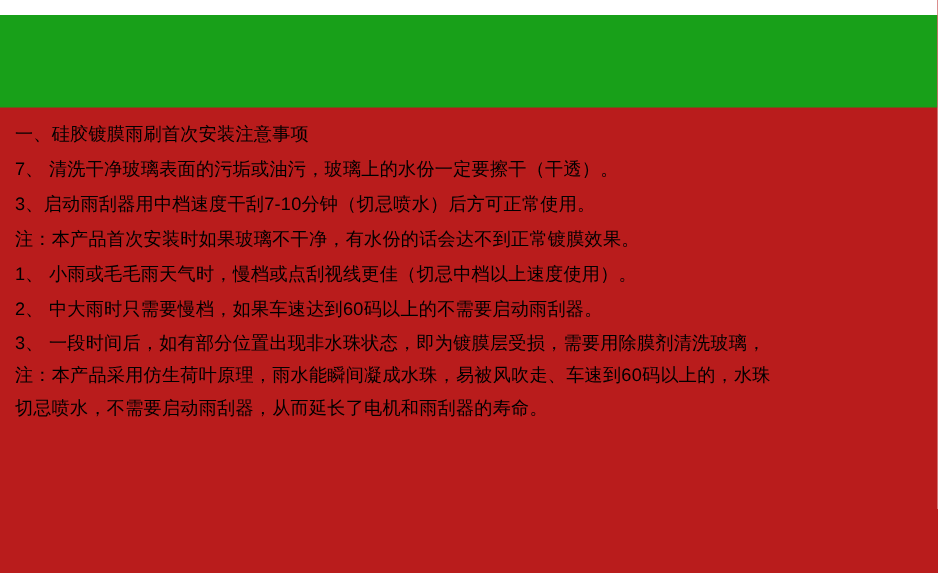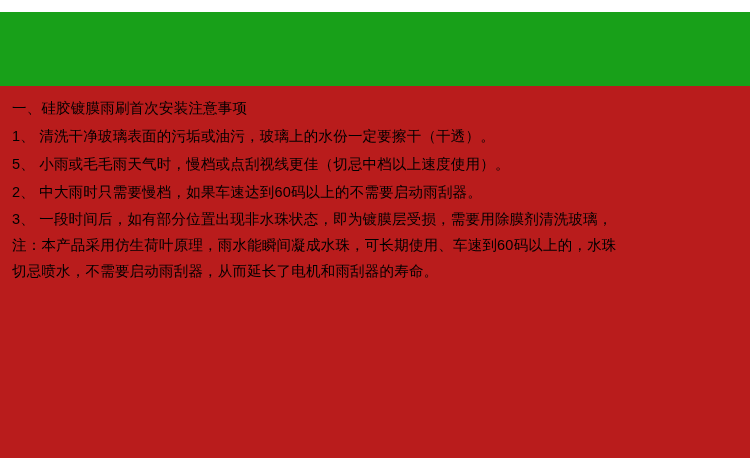--- a/index.html
+++ b/index.html
@@ -60,25 +60,27 @@
 <body>
 
 <div id="page">
 
   <div id="top-band"></div>
 
   <div id="content">
 
     <div class="block">
       <div class="line heading">一、硅胶镀膜雨刷首次安装注意事项</div>
-      <div class="line">1、 清洗干净玻璃表面的污垢或油污，玻璃上的水份一定要擦干（干透）。</div>
+      <div class="line">7、 清洗干净玻璃表面的污垢或油污，玻璃上的水份一定要擦干（干透）。</div>
+      <div class="line">3、启动雨刮器用中档速度干刮7-10分钟（切忌喷水）后方可正常使用。</div>
+      <div class="line">注：本产品首次安装时如果玻璃不干净，有水份的话会达不到正常镀膜效果。</div>
     </div>
 
     <div class="block">
-      <div class="line">5、 小雨或毛毛雨天气时，慢档或点刮视线更佳（切忌中档以上速度使用）。</div>
+      <div class="line">1、 小雨或毛毛雨天气时，慢档或点刮视线更佳（切忌中档以上速度使用）。</div>
       <div class="line">2、 中大雨时只需要慢档，如果车速达到60码以上的不需要启动雨刮器。</div>
       <div class="line wrap-line">3、 一段时间后，如有部分位置出现非水珠状态，即为镀膜层受损，需要用除膜剂清洗玻璃，</div>
-      <div class="line wrap-line">注：本产品采用仿生荷叶原理，雨水能瞬间凝成水珠，可长期使用、车速到60码以上的，水珠</div>
+      <div class="line wrap-line">注：本产品采用仿生荷叶原理，雨水能瞬间凝成水珠，易被风吹走、车速到60码以上的，水珠</div>
       <div class="line wrap-line">切忌喷水，不需要启动雨刮器，从而延长了电机和雨刮器的寿命。</div>
     </div>
 
   </div>
 </div>
 
 </body></html>

